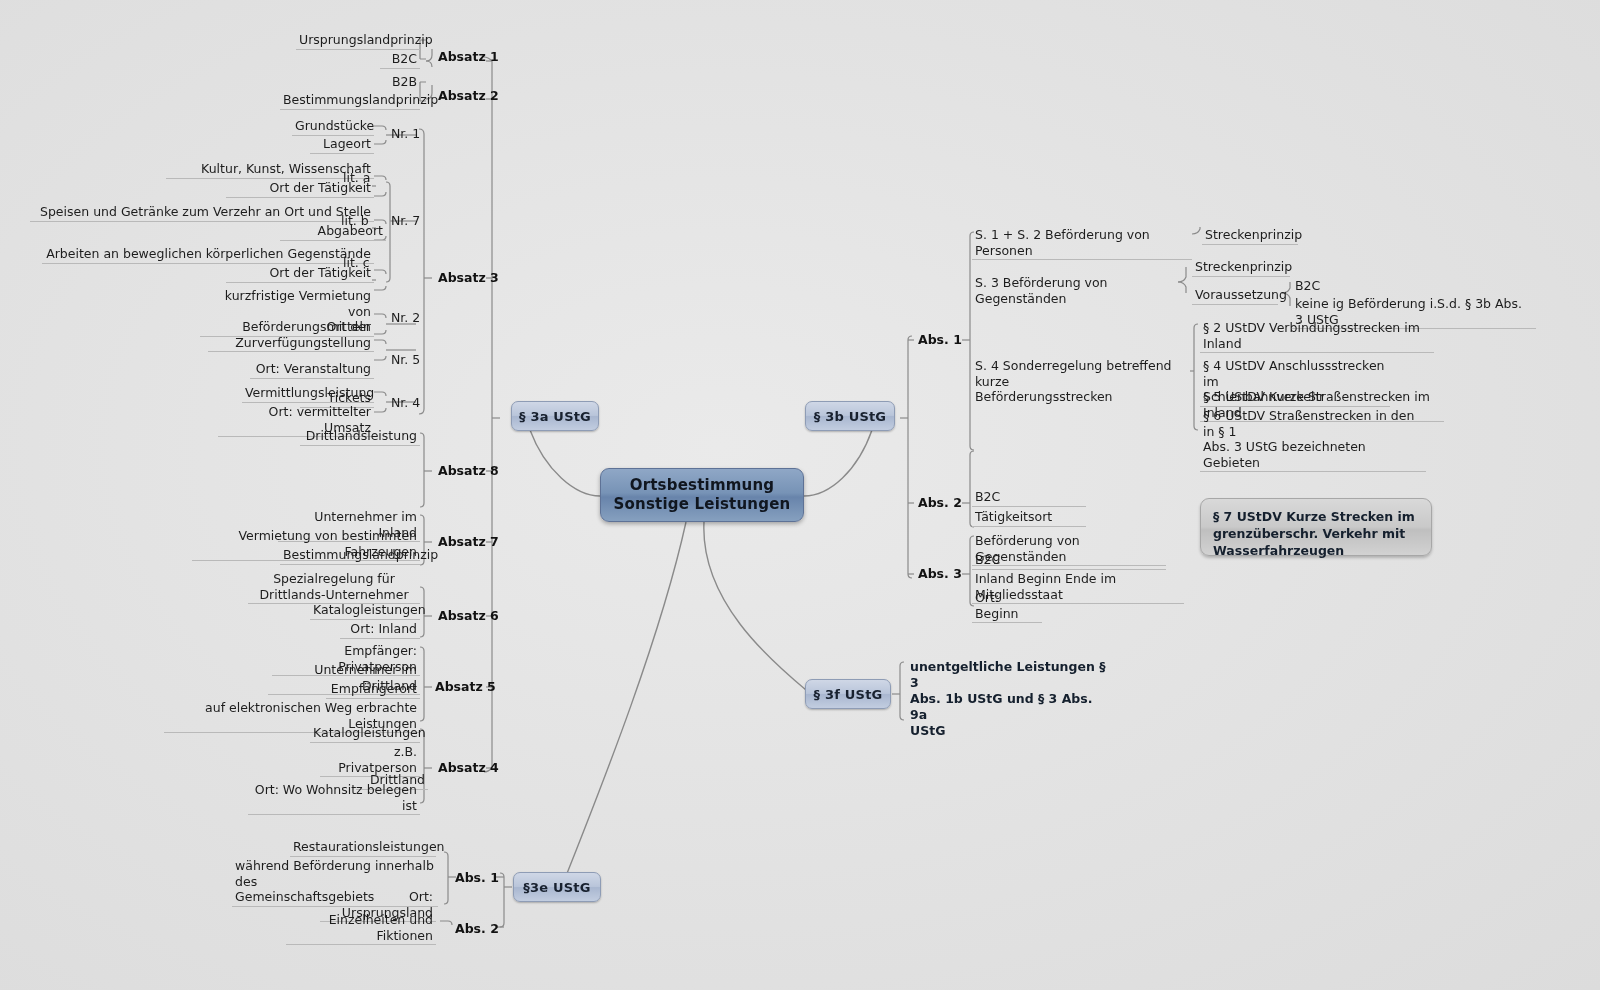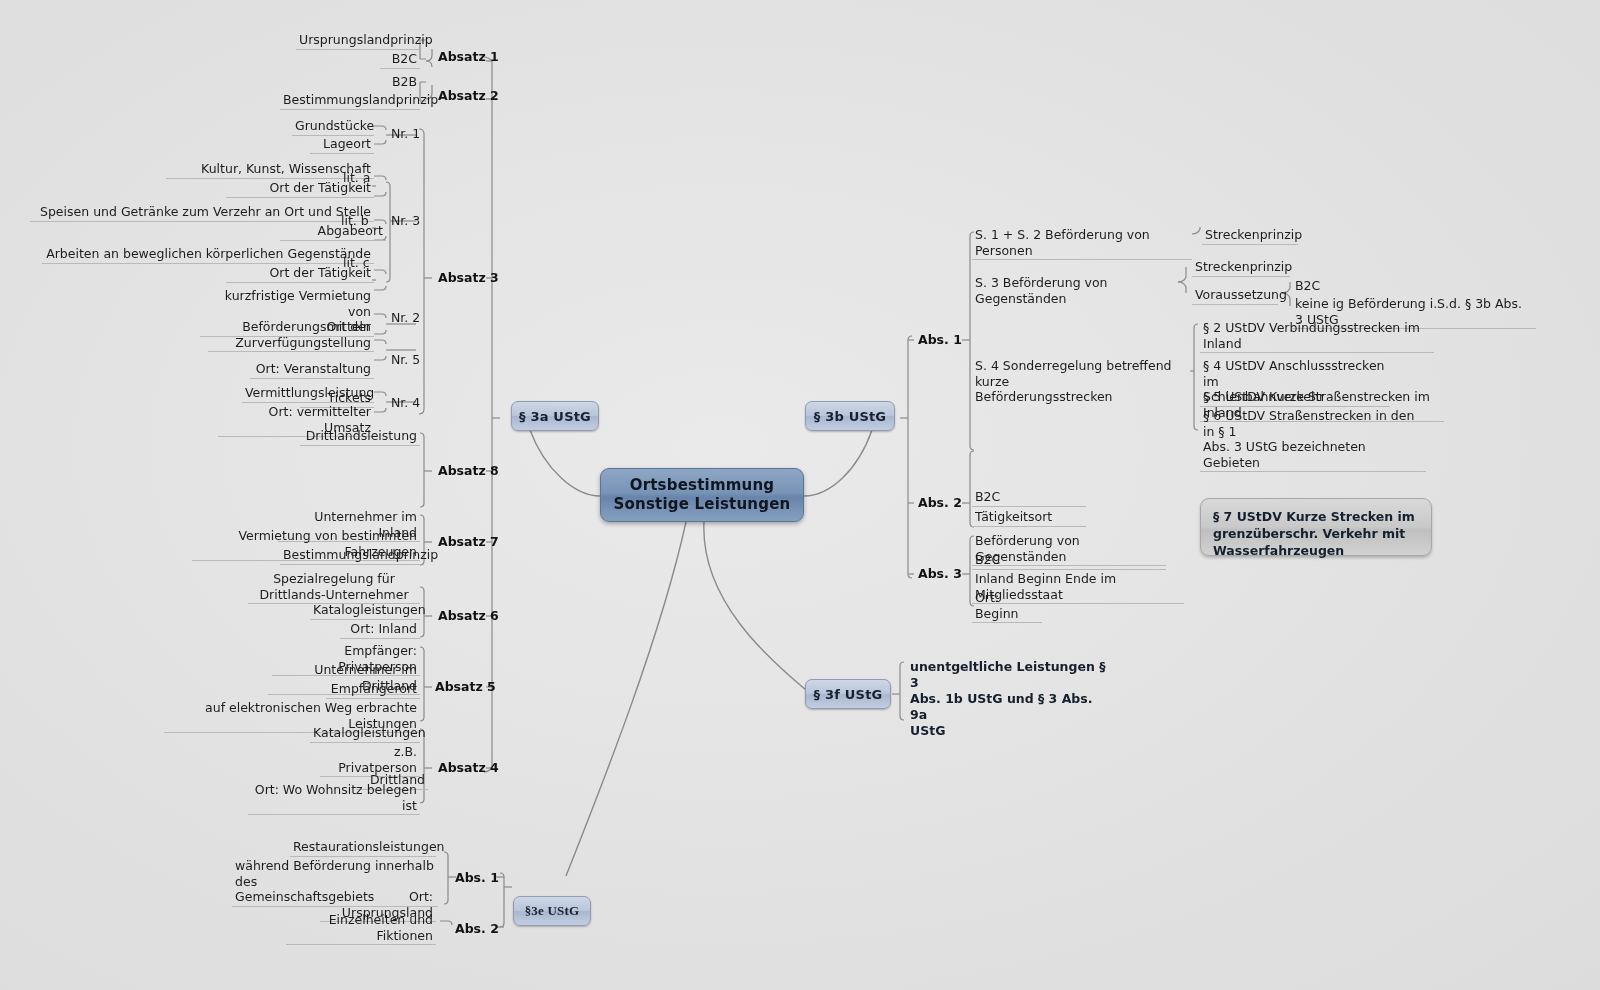--- a/index.html
+++ b/index.html
@@ -242,21 +242,21 @@
   <div class="node central" style="left:600px;top:468px;width:204px;height:54px;">
     <div>
       <span>Ortsbestimmung</span>
       <span>Sonstige Leistungen</span>
     </div>
   </div>
 
   <div class="node" style="left:511px;top:401px;width:88px;height:30px;">§ 3a UStG</div>
   <div class="node" style="left:805px;top:401px;width:90px;height:30px;">§ 3b UStG</div>
   <div class="node" style="left:805px;top:679px;width:86px;height:30px;">§ 3f UStG</div>
-  <div class="node" style="left:513px;top:896px;width:78px;height:30px;font-family:Liberation Serif, serif;">§3e UStG</div>
+  <div class="node" style="left:513px;top:872px;width:88px;height:30px;">§3e UStG</div>
 
   <div class="spine" style="left:438px;top:49px;">Absatz 1</div>
   <div class="spine" style="left:438px;top:88px;">Absatz 2</div>
   <div class="spine" style="left:438px;top:270px;">Absatz 3</div>
   <div class="spine" style="left:438px;top:463px;">Absatz 8</div>
   <div class="spine" style="left:438px;top:534px;">Absatz 7</div>
   <div class="spine" style="left:438px;top:608px;">Absatz 6</div>
   <div class="spine" style="left:435px;top:679px;">Absatz 5</div>
   <div class="spine" style="left:438px;top:760px;">Absatz 4</div>
 
@@ -270,21 +270,21 @@
   <div class="leaf r" style="left:310px;top:135px;width:64px;">Lageort</div>
   <div class="leaf l nb" style="left:388px;top:125px;width:40px;">Nr. 1</div>
 
   <div class="leaf r" style="left:166px;top:160px;width:208px;">Kultur, Kunst, Wissenschaft</div>
   <div class="leaf r" style="left:226px;top:179px;width:148px;">Ort der Tätigkeit</div>
   <div class="leaf l nb" style="left:340px;top:169px;width:36px;">lit. a</div>
 
   <div class="leaf r" style="left:30px;top:203px;width:344px;">Speisen und Getränke zum Verzehr an Ort und Stelle</div>
   <div class="leaf r" style="left:280px;top:222px;width:106px;">Abgabeort</div>
   <div class="leaf l nb" style="left:338px;top:212px;width:36px;">lit. b</div>
-  <div class="leaf l nb" style="left:388px;top:212px;width:40px;">Nr. 3</div>
+  <div class="leaf l nb" style="left:388px;top:212px;width:40px;">Nr. 7</div>
 
   <div class="leaf r" style="left:42px;top:245px;width:332px;">Arbeiten an beweglichen körperlichen Gegenstände</div>
   <div class="leaf r" style="left:226px;top:264px;width:148px;">Ort der Tätigkeit</div>
   <div class="leaf l nb" style="left:340px;top:254px;width:36px;">lit. c</div>
 
   <div class="leaf r" style="left:200px;top:287px;width:174px;">kurzfristige Vermietung von
 Beförderungsmitteln</div>
   <div class="leaf r" style="left:208px;top:318px;width:166px;">Ort der Zurverfügungstellung</div>
   <div class="leaf l nb" style="left:388px;top:309px;width:40px;">Nr. 2</div>
 

